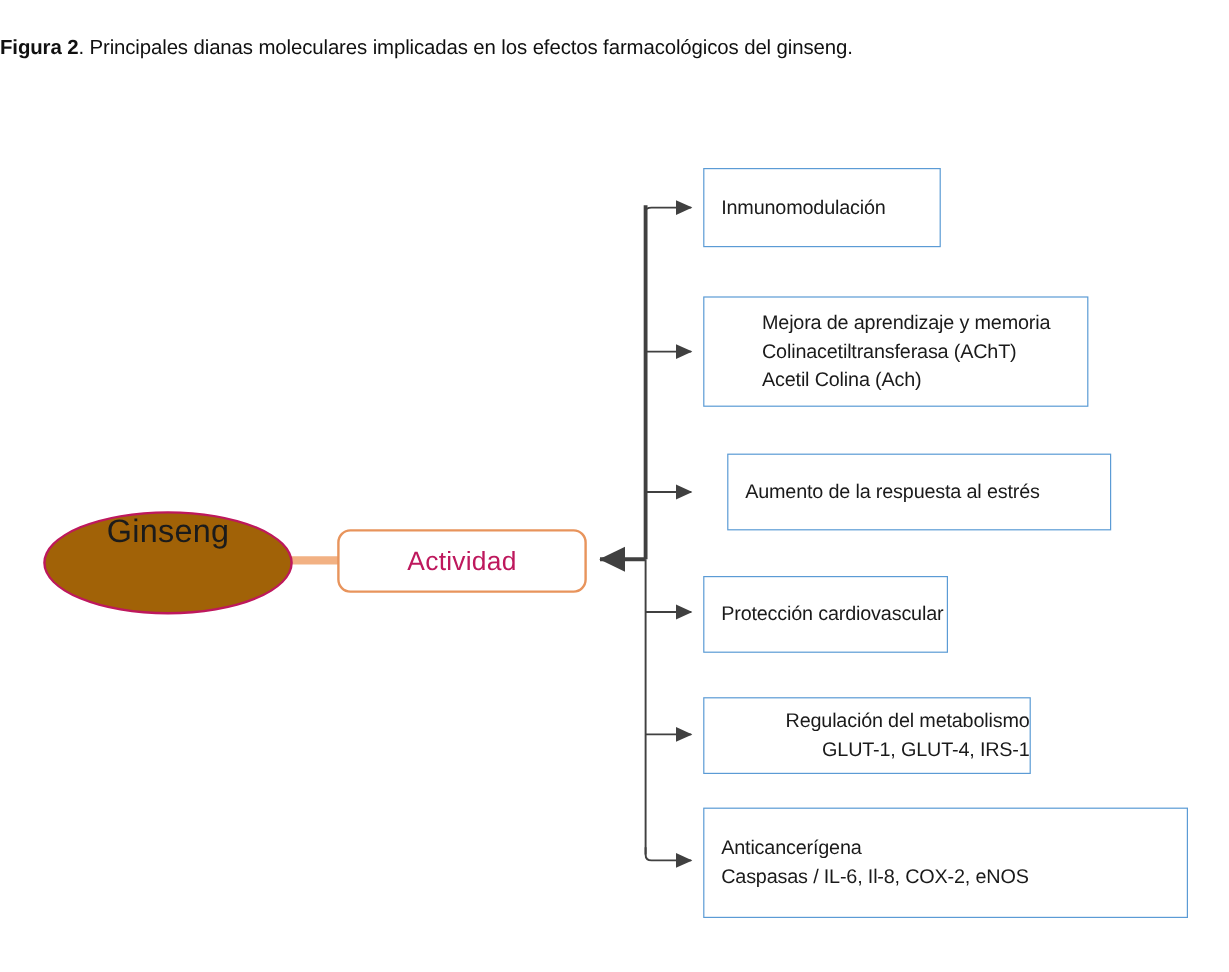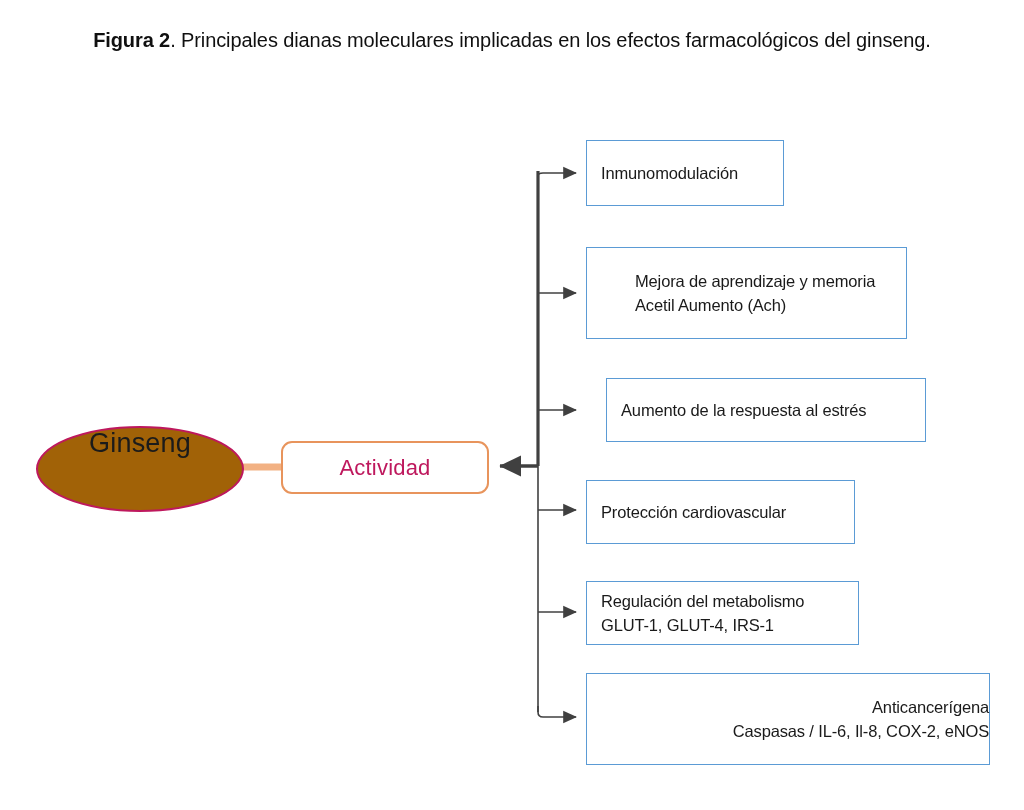--- a/index.html
+++ b/index.html
@@ -19,22 +19,21 @@
     background: #ffffff;
     overflow: hidden;
   }
 
   
   .caption {
     position: absolute;
     left: 0;
     top: 30px;
     width: 1024px;
-    text-align: center;
-    font-size: 20px;
+    font-size: 17px;
     line-height: 20px;
     color: #101010;
     letter-spacing: -0.1px;
     white-space: nowrap;
   }
   .caption .cap-strong {
     font-weight: bold;
   }
 
   
@@ -154,31 +153,32 @@
   <div class="activity-node">
     <span class="label">Actividad</span>
   </div>
 
   <div id="targets">
       <div class="target-box" style="left: 586px; top: 140px; width: 198px; height: 66px;">
         <div class="line">Inmunomodulación</div>
       </div>
       <div class="target-box" style="left: 586px; top: 247px; width: 321px; height: 92px; padding-left: 48px;">
         <div class="line">Mejora de aprendizaje y memoria</div>
-        <div class="line">Acetil Aumento (Ach)</div>
+        <div class="line">Colinacetiltransferasa (AChT)</div>
+        <div class="line">Acetil Colina (Ach)</div>
       </div>
       <div class="target-box" style="left: 586px; top: 378px; width: 320px; height: 64px; margin-left: 20px;">
         <div class="line">Aumento de la respuesta al estrés</div>
       </div>
-      <div class="target-box" style="left: 586px; top: 480px; width: 269px; height: 64px;">
+      <div class="target-box" style="left: 586px; top: 480px; width: 204px; height: 64px;">
         <div class="line">Protección cardiovascular</div>
       </div>
-      <div class="target-box" style="left: 586px; top: 581px; width: 273px; height: 64px;">
+      <div class="target-box" style="left: 586px; top: 581px; width: 273px; height: 64px; align-items: flex-end;">
         <div class="line">Regulación del metabolismo</div>
         <div class="line">GLUT-1, GLUT-4, IRS-1</div>
       </div>
-      <div class="target-box" style="left: 586px; top: 673px; width: 404px; height: 92px; text-align: right;">
+      <div class="target-box" style="left: 586px; top: 673px; width: 404px; height: 92px;">
         <div class="line">Anticancerígena</div>
         <div class="line">Caspasas / IL-6, Il-8, COX-2, eNOS</div>
       </div>
     </div>
 
 </div>
 
 </body></html>

